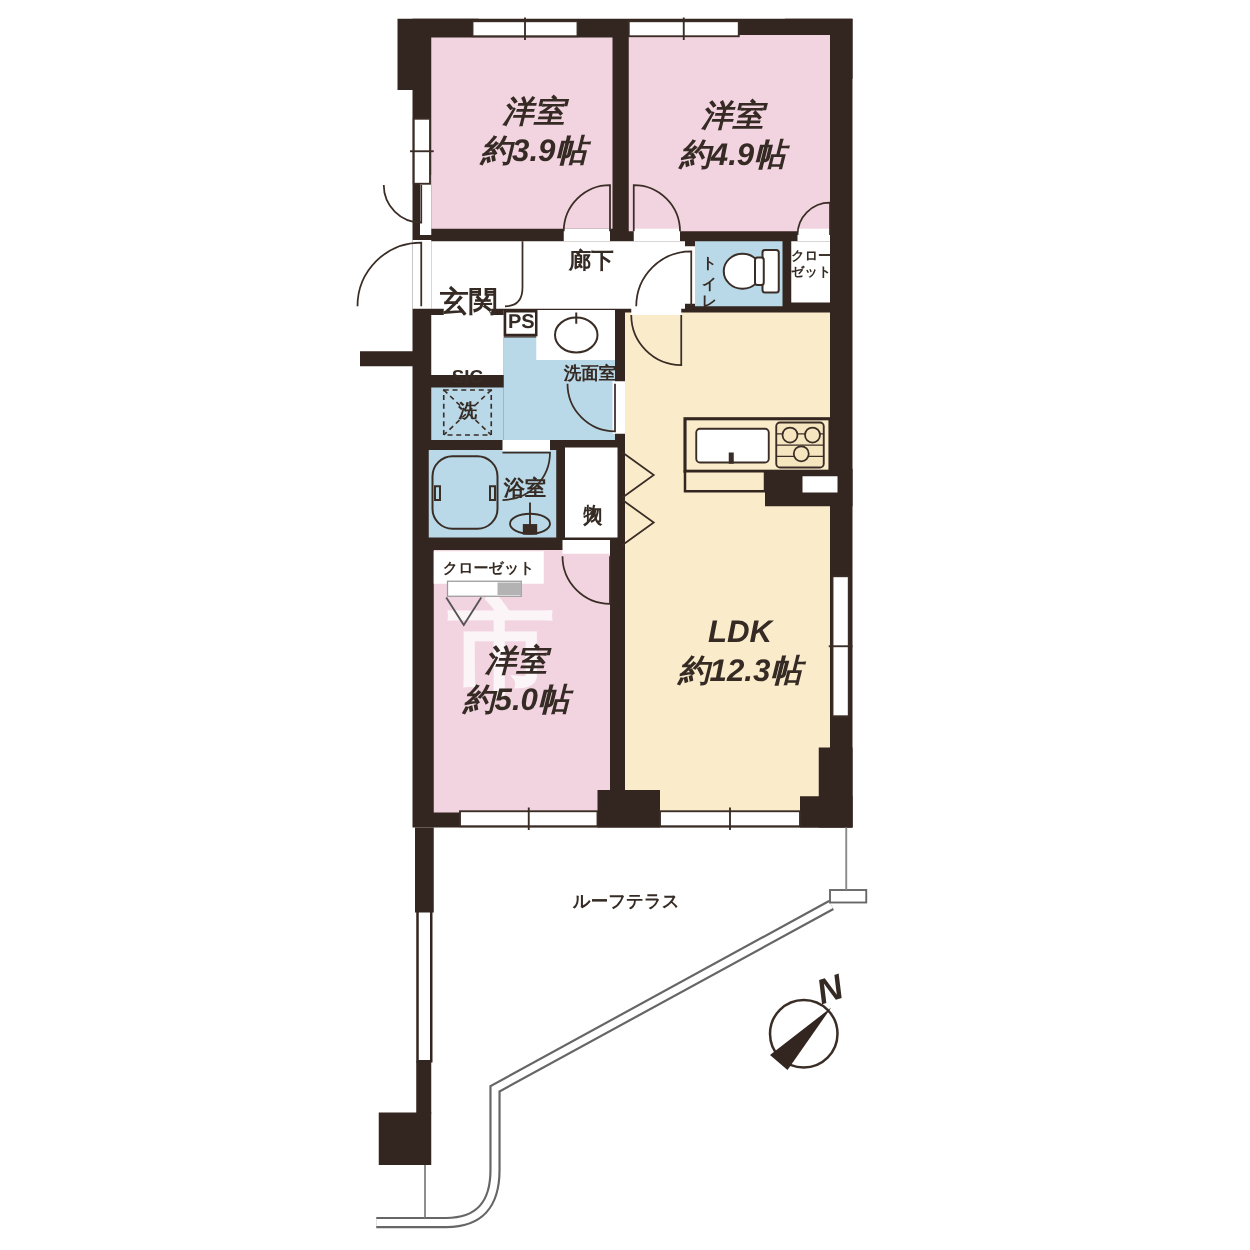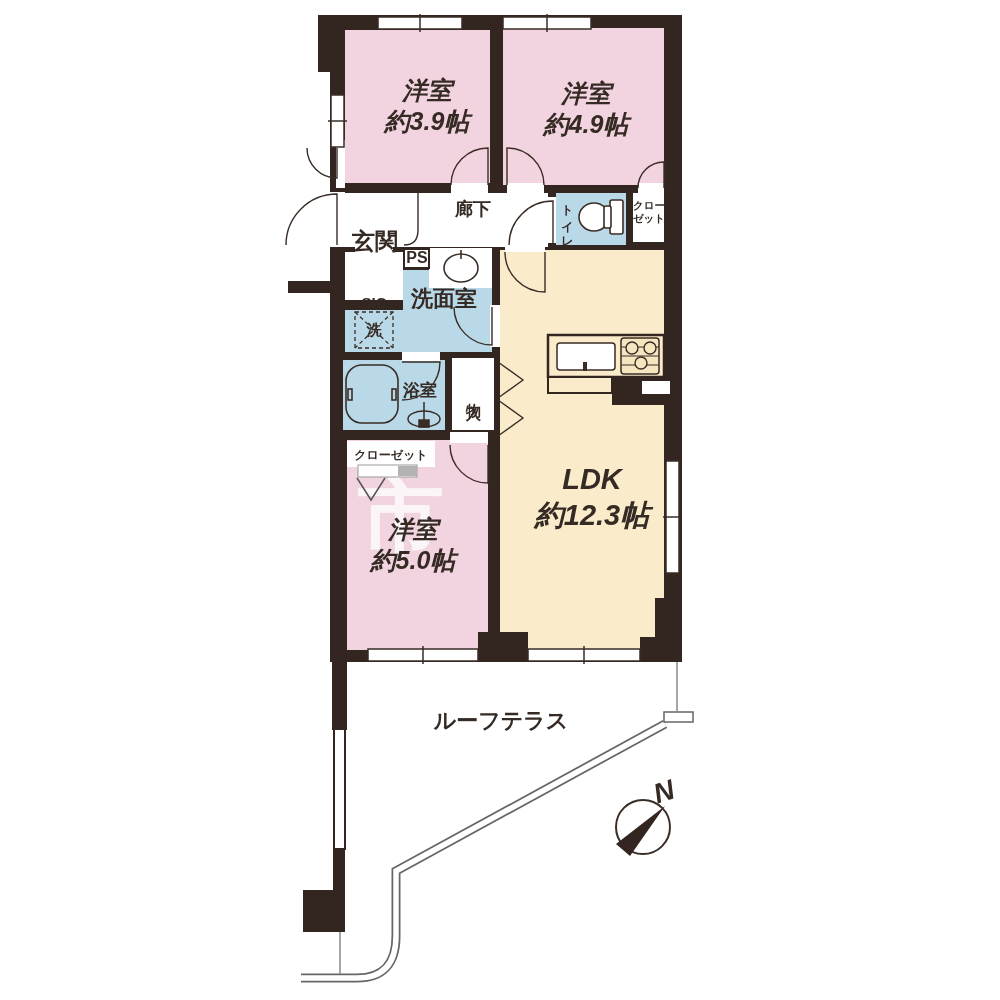--- a/index.html
+++ b/index.html
@@ -78,36 +78,36 @@
     <span class="sub">約3.9帖</span>
   </div>
   <div class="lbl" style="left:586px;top:109px;font-size:25px;">
     <span class="sub">洋室</span>
     <span class="sub">約4.9帖</span>
   </div>
   <div class="lbl" style="left:413px;top:545px;font-size:25px;">
     <span class="sub">洋室</span>
     <span class="sub">約5.0帖</span>
   </div>
-  <div class="lbl" style="left:592px;top:497px;font-size:29px;">
+  <div class="lbl" style="left:592px;top:522px;font-size:25px;">
     <span class="sub">LDK</span>
     <span class="sub">約12.3帖</span>
   </div>
   <div class="lbl" style="left:375px;top:216px;font-size:23px;margin-top:25px;">玄関</div>
   <div class="lbl" style="left:473px;top:209px;font-size:18px;">廊下</div>
   <div class="lbl vert" style="left:567px;top:220px;font-size:12px;">トイレ</div>
   <div class="lbl wrap" style="left:649px;top:212px;font-size:10.5px;width:40px;">クローゼット</div>
   <div class="lbl" style="left:374px;top:290px;font-size:15px;margin-top:13px;">SIC</div>
   <div class="lbl" style="left:417px;top:258px;font-size:16px;">PS</div>
-  <div class="lbl" style="left:444px;top:299px;font-size:22px;">洗面室</div>
+  <div class="lbl" style="left:472px;top:299px;font-size:14px;">洗面室</div>
   <div class="lbl" style="left:374px;top:330px;font-size:15px;">洗</div>
   <div class="lbl" style="left:420px;top:391px;font-size:17px;">浴室</div>
   <div class="lbl vert" style="left:473px;top:393px;font-size:15px;">物入</div>
   <div class="lbl" style="left:391px;top:455px;font-size:12px;">クローゼット</div>
-  <div class="lbl" style="left:501px;top:721px;font-size:22px;">ルーフテラス</div>
+  <div class="lbl" style="left:501px;top:721px;font-size:14px;">ルーフテラス</div>
   <div id="north-n" class="abs" style="left:654px;top:776px;">N</div>
 
   <svg id="overlay" width="1000" height="1000" viewBox="0 0 1000 1000">
 
     <g fill="#ffffff" stroke="#3a2d26" stroke-width="1.5">
       <rect x="378" y="17" width="84" height="12"></rect>
         <line x1="420" y1="14" x2="420" y2="32"></line>
       <rect x="503" y="17" width="88" height="12"></rect>
         <line x1="547" y1="14" x2="547" y2="32"></line>
       <rect x="331" y="95" width="13" height="52"></rect>

